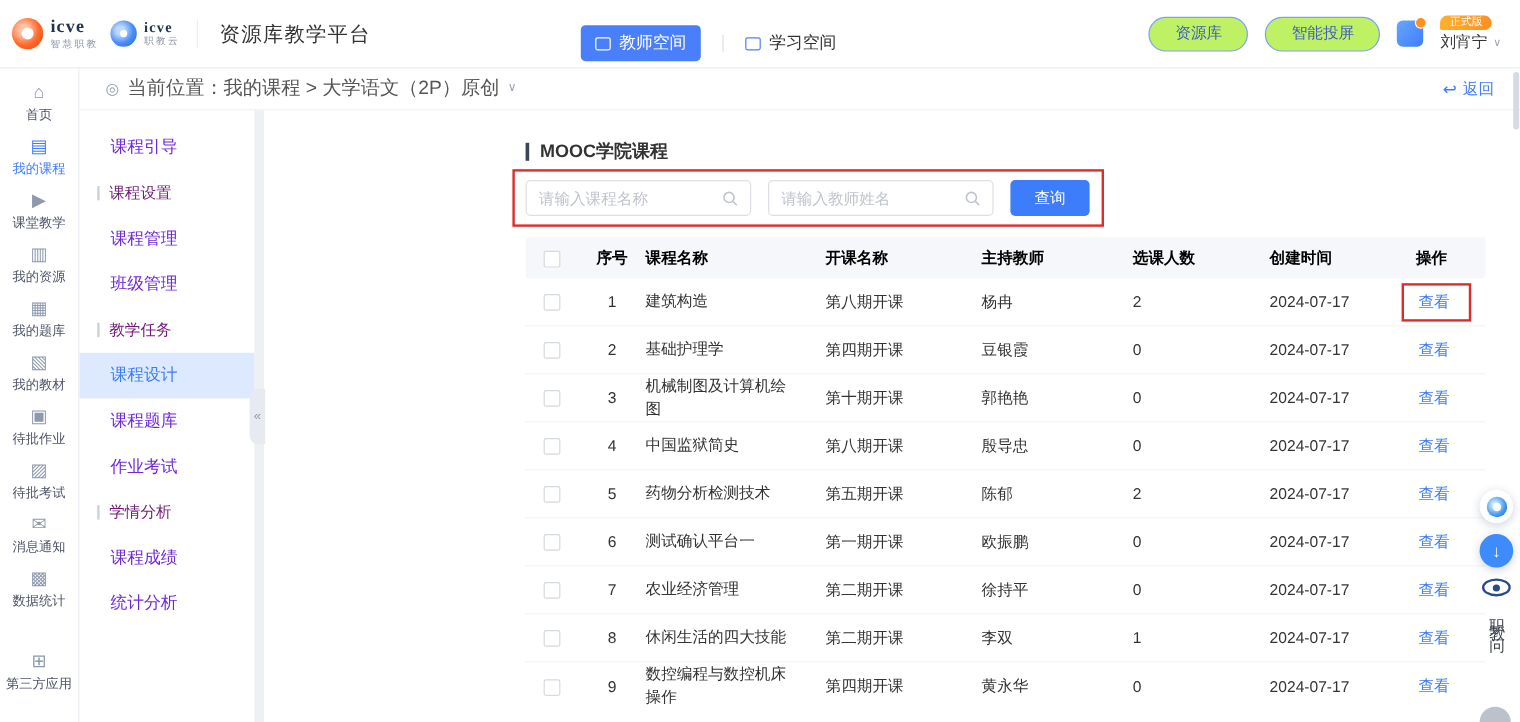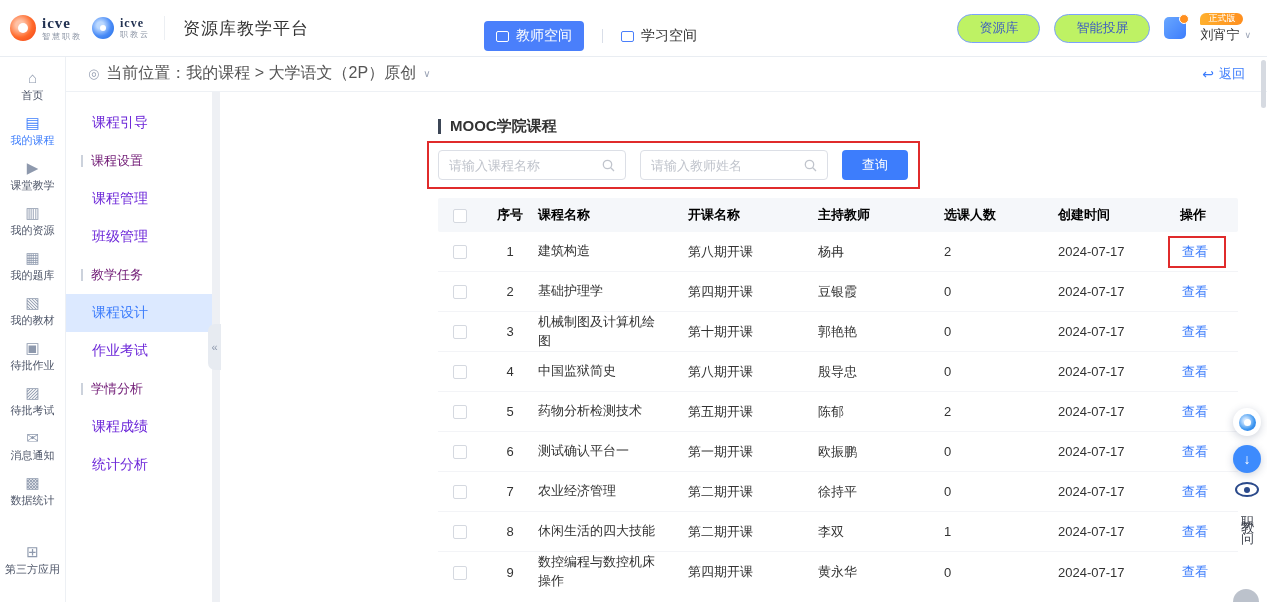--- a/index.html
+++ b/index.html
@@ -264,20 +264,23 @@
               <div class="subnav-item">
     <span>班级管理</span>
   </div>
               <div class="subnav-section">
     <span>教学任务</span>
   </div>
               <div class="subnav-item active">
     <span>课程设计</span>
   </div>
               <div class="subnav-item">
+    <span>课程题库</span>
+  </div>
+              <div class="subnav-item">
     <span>作业考试</span>
   </div>
               <div class="subnav-section">
     <span>学情分析</span>
   </div>
               <div class="subnav-item">
     <span>课程成绩</span>
   </div>
               <div class="subnav-item">
     <span>统计分析</span>

